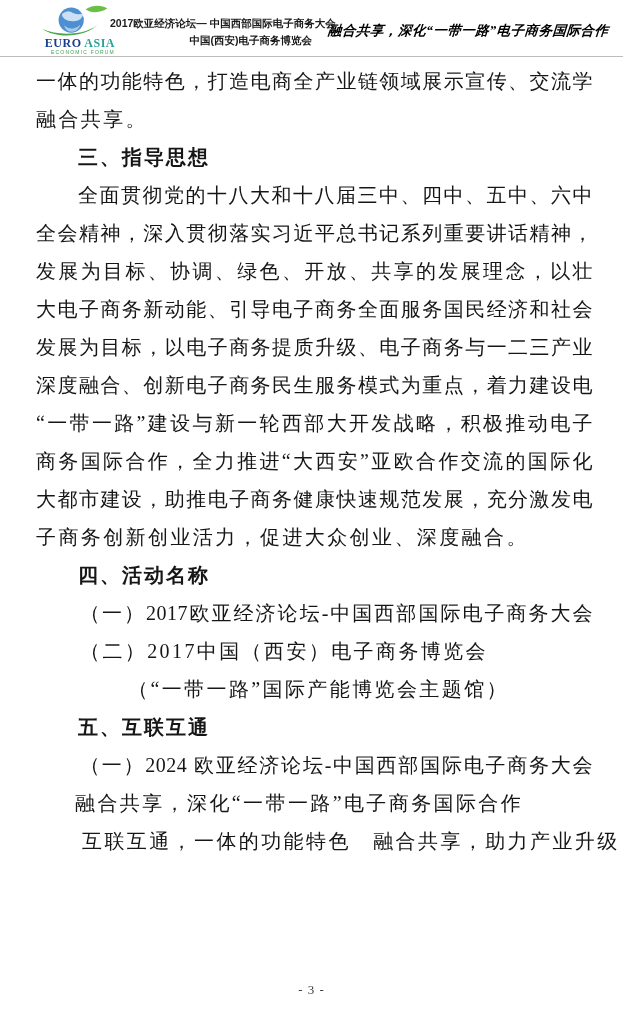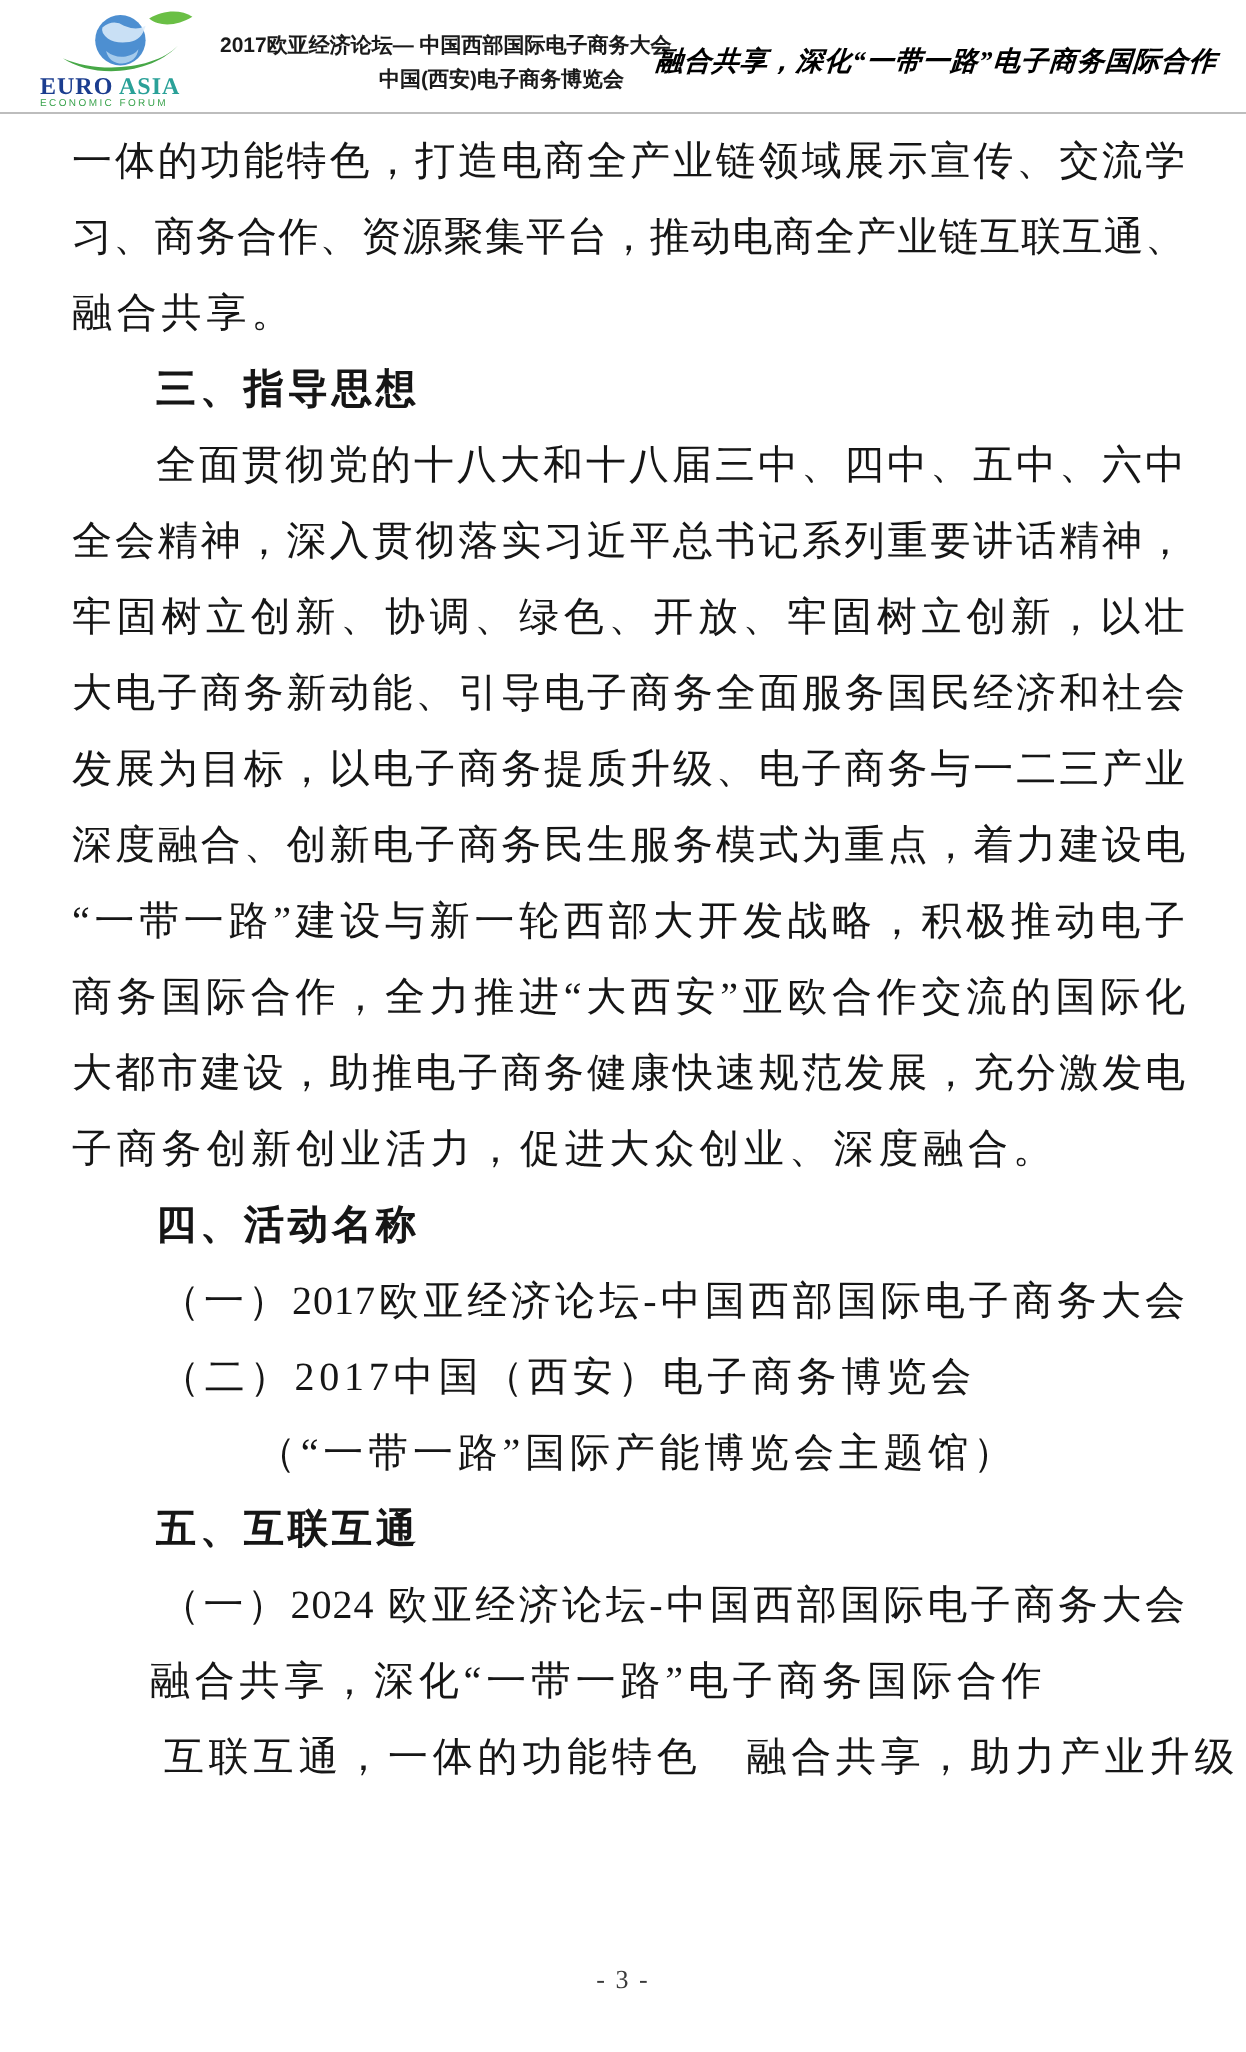--- a/index.html
+++ b/index.html
@@ -10,21 +10,21 @@
     overflow:hidden;
     font-family:"Liberation Serif","DejaVu Serif",serif;
     color:#1c1c1c;
   }
 
   
   .hdr-rule{
     position:absolute;left:0;top:56px;width:623px;height:0;
     border-top:1px solid #bdbdbd;
   }
-  .logo{position:absolute;left:20px;top:4px;width:84px;text-align:left;}
+  .logo{position:absolute;left:31px;top:4px;width:84px;text-align:right;}
   .logo svg{display:block;margin:0 auto;}
   .logo-words{font-family:"Liberation Serif",serif;font-weight:bold;font-size:12px;line-height:11px;letter-spacing:.5px;white-space:nowrap;}
   .logo-euro{color:#1b3d8f;}
   .logo-asia{color:#2aa198;}
   .logo-sub{font-family:"Liberation Sans",sans-serif;font-size:5px;color:#3aa34d;letter-spacing:1.2px;line-height:6px;}
   .title{
     position:absolute;left:110px;top:15px;width:202px;
     font-family:"Liberation Sans","DejaVu Sans",sans-serif;
     font-weight:bold;font-size:10.5px;line-height:17px;
     text-align:right;color:#1a1a1a;white-space:nowrap;
@@ -89,26 +89,25 @@
     <div>2017欧亚经济论坛— 中国西部国际电子商务大会</div>
     <div>中国(西安)电子商务博览会</div>
   </div>
 
   <div class="slogan">融合共享，深化“一带一路”电子商务国际合作</div>
 
   <div class="hdr-rule"></div>
 
   <div class="content">
     <div class="ln fill">一体的功能特色，打造电商全产业链领域展示宣传、交流学</div>
-    <div class="ln fill">习、商务合作、资源聚集平台，推动电商全产业链互联互通、</div>
     <div class="ln ls">融合共享。</div>
     <div class="ln h">三、指导思想</div>
     <div class="ln fill in2">全面贯彻党的十八大和十八届三中、四中、五中、六中</div>
     <div class="ln fill">全会精神，深入贯彻落实习近平总书记系列重要讲话精神，</div>
-    <div class="ln fill">牢固树立创新、协调、绿色、开放、牢固树立创新，以壮</div>
+    <div class="ln fill">发展为目标、协调、绿色、开放、共享的发展理念，以壮</div>
     <div class="ln fill">大电子商务新动能、引导电子商务全面服务国民经济和社会</div>
     <div class="ln fill">发展为目标，以电子商务提质升级、电子商务与一二三产业</div>
     <div class="ln fill">深度融合、创新电子商务民生服务模式为重点，着力建设电</div>
     <div class="ln fill">“一带一路”建设与新一轮西部大开发战略，积极推动电子</div>
     <div class="ln fill">商务国际合作，全力推进“大西安”亚欧合作交流的国际化</div>
     <div class="ln fill">大都市建设，助推电子商务健康快速规范发展，充分激发电</div>
     <div class="ln ls">子商务创新创业活力，促进大众创业、深度融合。</div>
     <div class="ln h">四、活动名称</div>
     <div class="ln fill item">（一）2017欧亚经济论坛-中国西部国际电子商务大会</div>
     <div class="ln ls item">（二）2017中国（西安）电子商务博览会</div>

